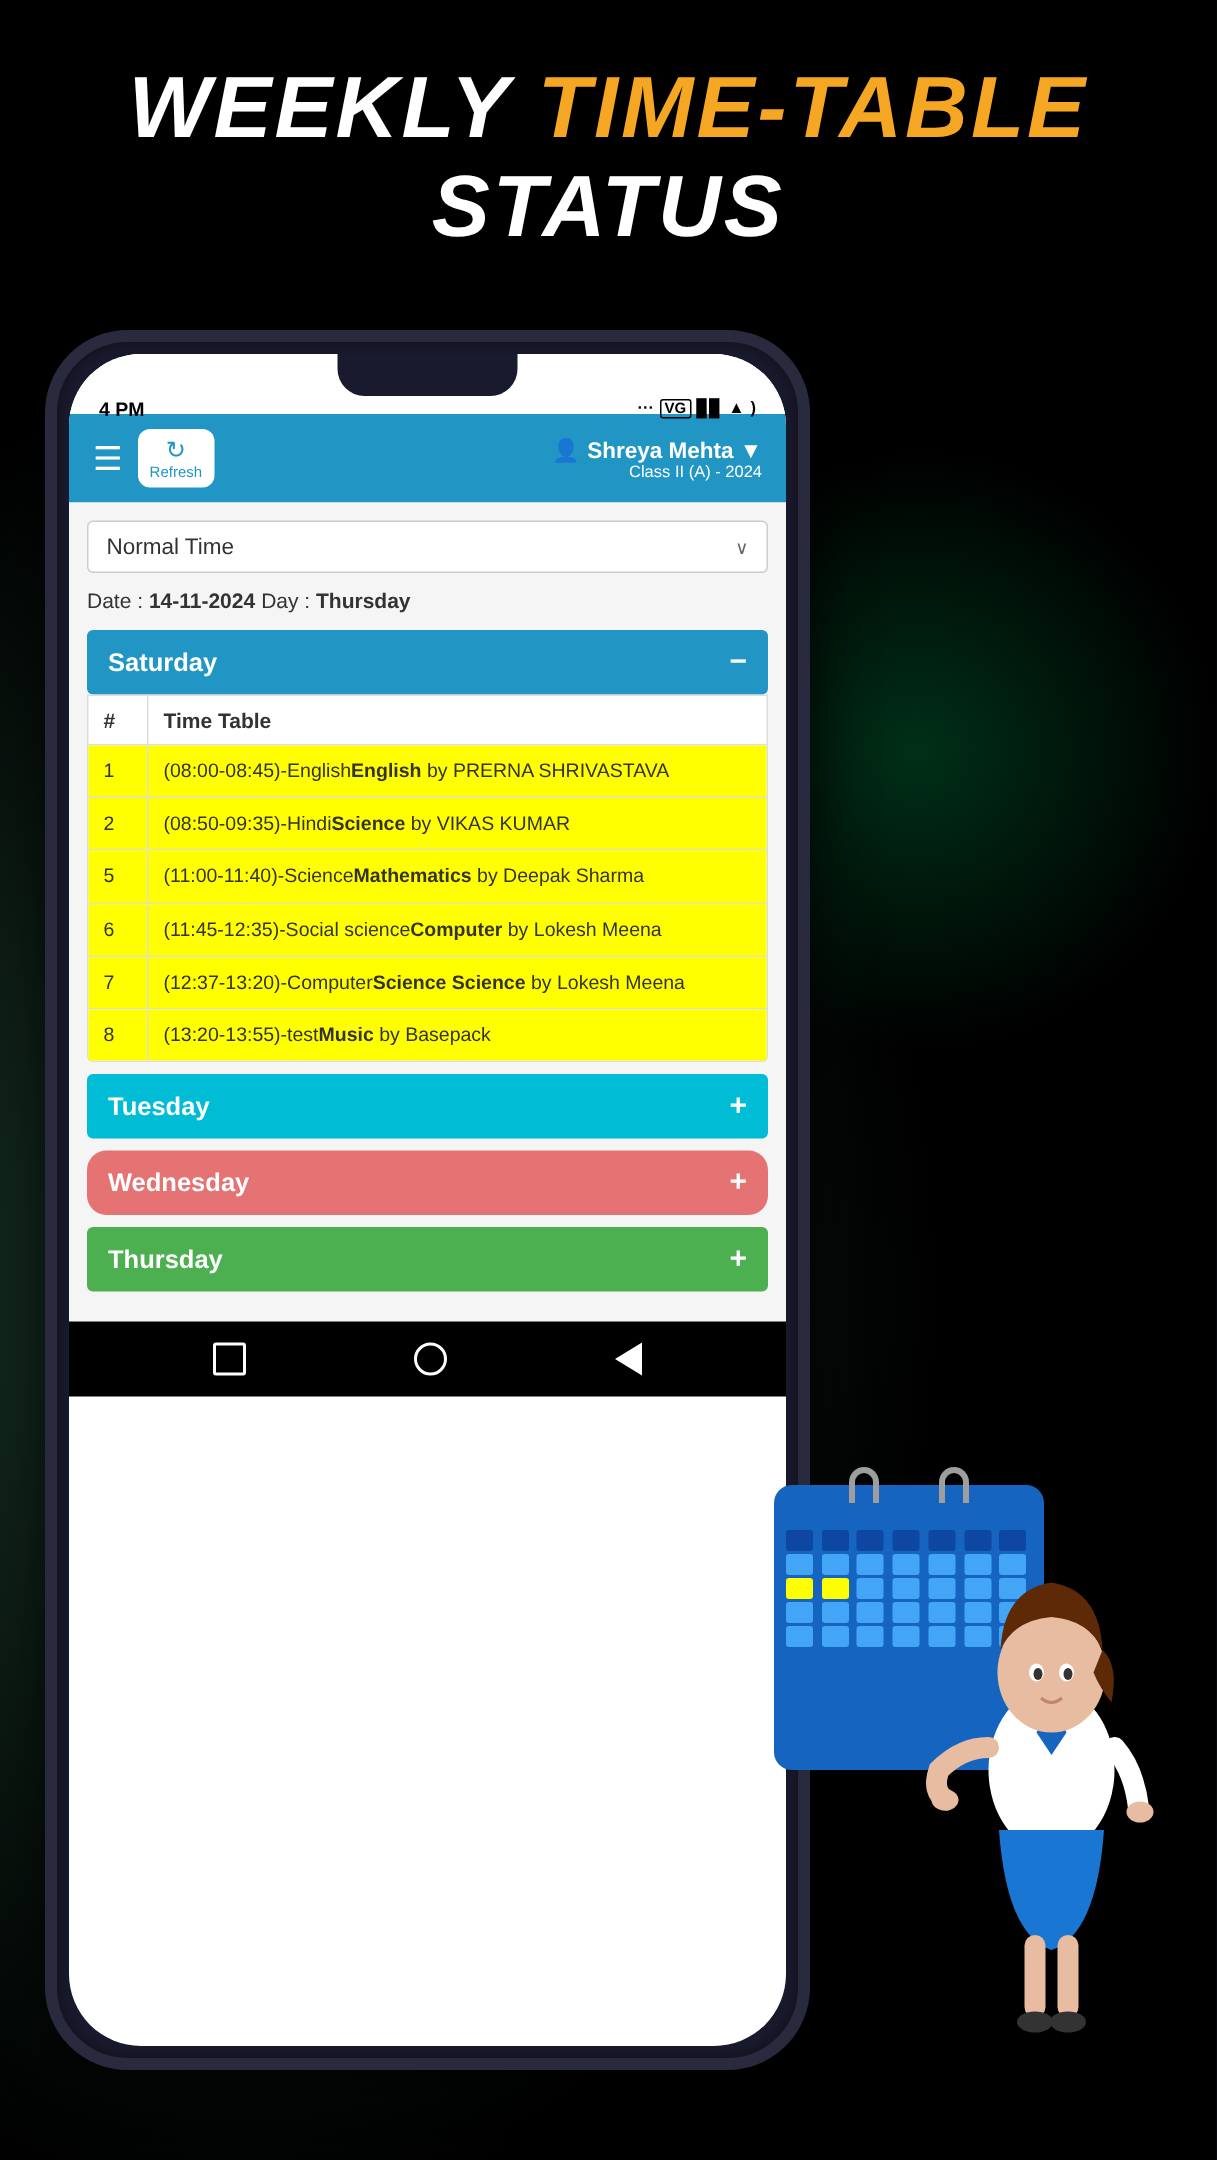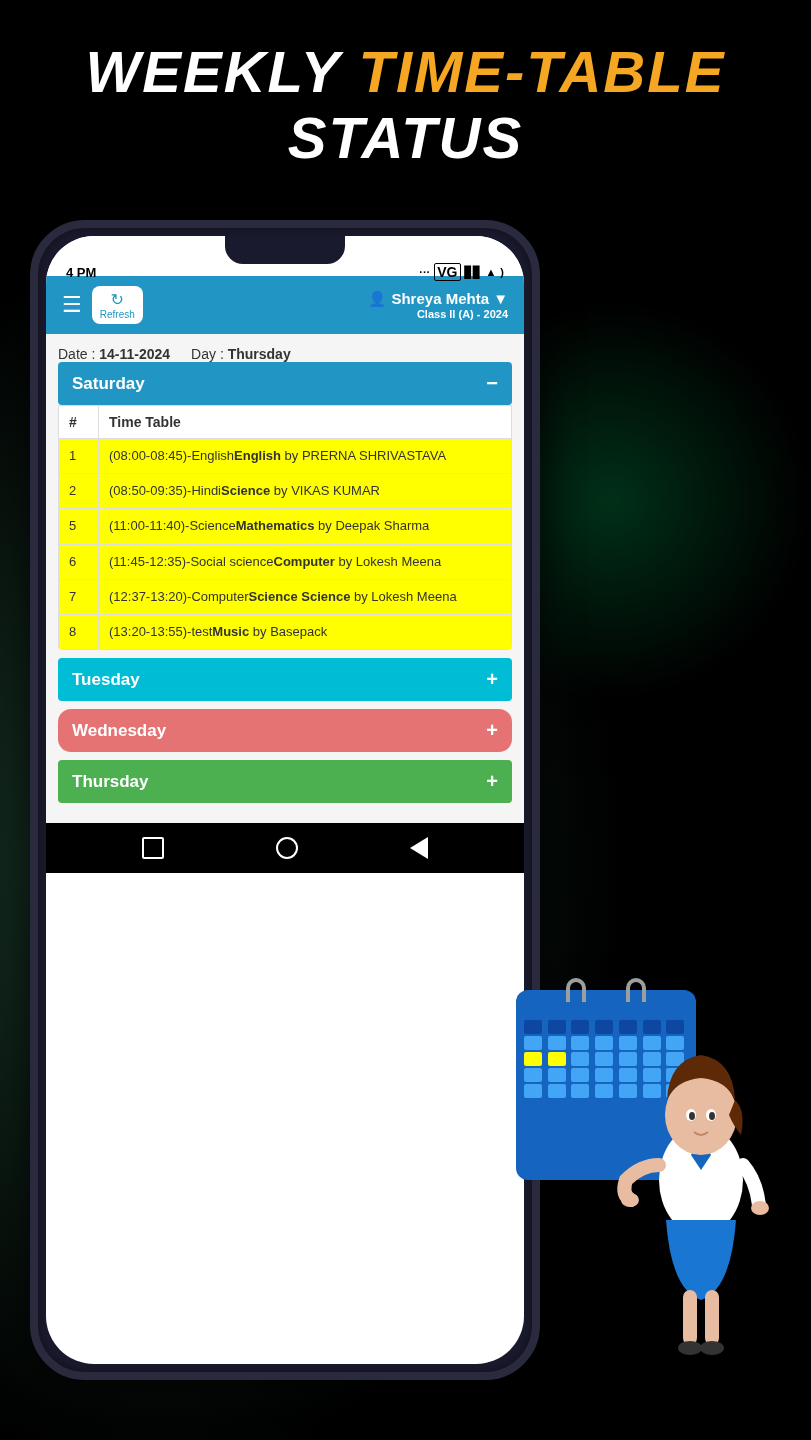--- a/index.html
+++ b/index.html
@@ -110,21 +110,21 @@
       border-radius: 8px;
       padding: 4px 8px;
       font-size: 10px;
       color: #2196c4;
       text-align: center;
       cursor: pointer;
     }
     .refresh-icon { font-size: 16px; display: block; }
     .header-right { text-align: right; }
     .user-name { color: #fff; font-size: 15px; font-weight: 600; }
-    .user-class { color: #fff; font-size: 11px; font-weight: bold; }
+    .user-class { color: #fff; font-size: 11px; }
 
     
     .app-content {
       background: #f5f5f5;
       padding: 12px;
       flex: 1;
       overflow-y: auto;
     }
 
     
@@ -137,21 +137,22 @@
       align-items: center;
       justify-content: space-between;
       margin-bottom: 10px;
     }
     .dropdown-label { font-size: 15px; color: #333; }
     .dropdown-arrow { color: #666; font-size: 12px; }
 
     
     .date-row {
       display: flex;
-      gap: 21px;
+      gap: 4px;
+      margin-bottom: 12px;
       font-size: 14px;
       color: #333;
     }
     .date-label { font-weight: normal; }
     .date-value { font-weight: bold; }
 
     
     .day-section { margin-bottom: 8px; }
     .day-header {
       display: flex;
@@ -299,21 +300,21 @@
 </div>
 
 <div class="phone-frame">
   <div class="phone-inner">
     <div class="notch"></div>
 
     <div class="status-bar" style="padding-top:32px;">
       <span class="status-time">4 PM</span>
       <div class="status-icons">
         <span>···</span>
-        <span style="font-size:14px;border:1px solid #000;padding:0 2px;border-radius:2px;">VG</span>
+        <span style="font-size:10px;border:1px solid #000;padding:0 2px;border-radius:2px;">VG</span>
         <span>▊▊</span>
         <span>▲</span>
         <span>)</span>
       </div>
     </div>
 
     <div class="app-header">
       <div class="header-left">
         <span class="hamburger-icon">☰</span>
         <div class="refresh-btn">
@@ -324,20 +325,24 @@
       <div class="header-right">
         <div class="user-name">
           <span>👤 </span><span>Shreya Mehta</span><span> ▼</span>
         </div>
         <div class="user-class">Class II (A) - 2024</div>
       </div>
     </div>
 
     <div class="app-content">
 
+      <div class="dropdown-container">
+        <span class="dropdown-label">Normal Time</span>
+        <span class="dropdown-arrow">∨</span>
+      </div>
 
       <div class="date-row">
         <span>
           <span class="date-label">Date :</span>
           <span class="date-value">14-11-2024</span>
         </span>
         <span>
           <span class="date-label">Day :</span>
           <span class="date-value">Thursday</span>
         </span>

